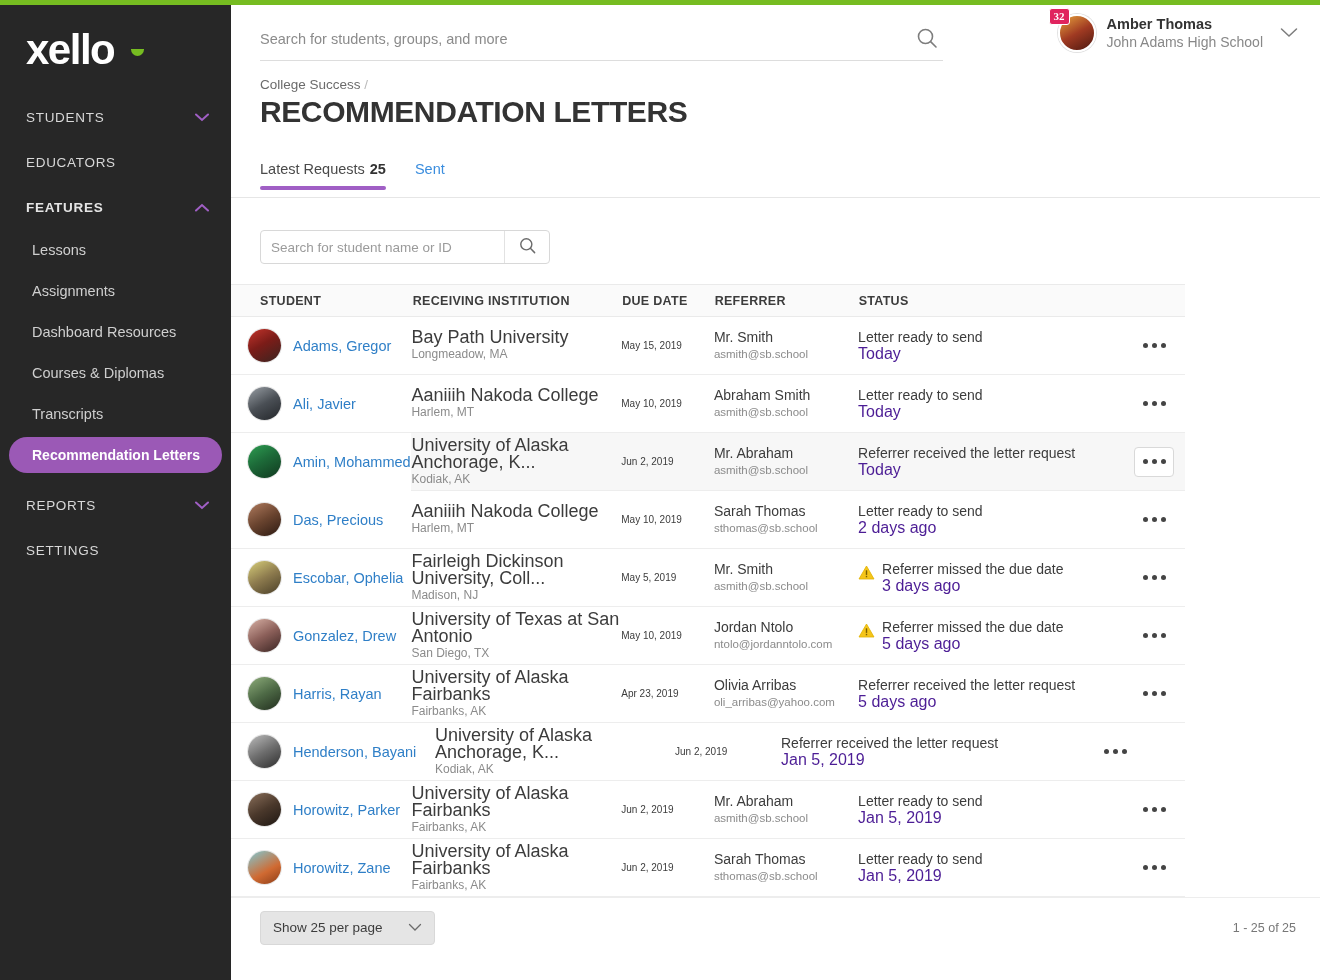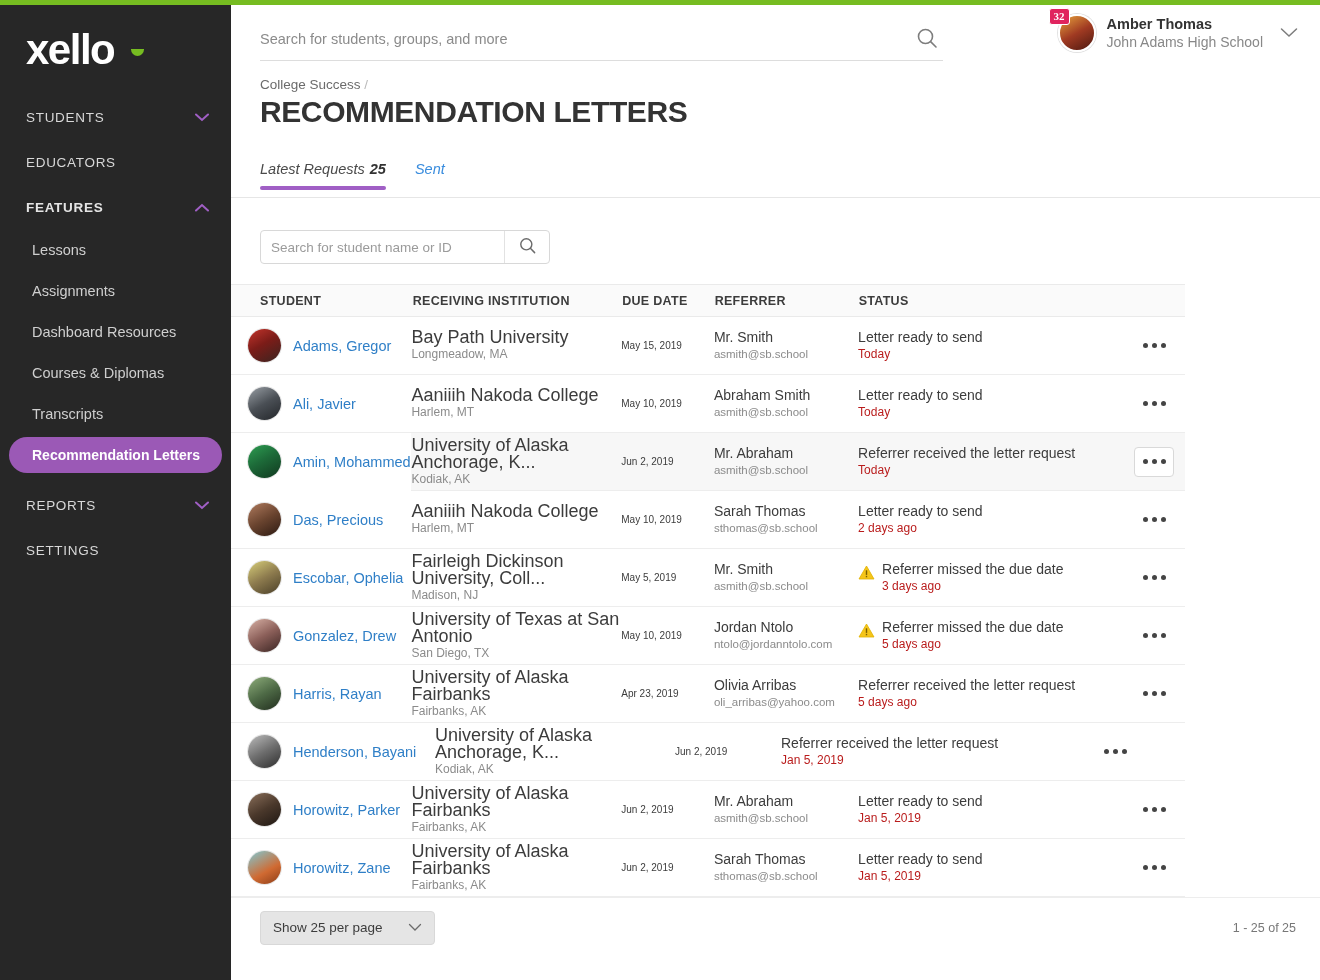--- a/index.html
+++ b/index.html
@@ -143,21 +143,21 @@
     font-size: 30px; font-weight: bold; color: #333;
     letter-spacing: -0.4px;
   }
 
   
   .tabs {
     margin: 32px 0 0 0;
     padding-left: 29px;
     height: 37px;
     border-bottom: 1px solid #e6e6e6;
-    display: flex; align-items: flex-start; gap: 29px; font-style: italic;
+    display: flex; align-items: flex-start; gap: 29px;
   }
   .tab {
     font-size: 14.5px; color: #4a4a4a;
     cursor: pointer;
     padding-bottom: 12px;
     position: relative;
   }
   .tab .count { font-weight: bold; margin-left: 5px; color: #333;}
   .tab.active:after {
     content: ""; position: absolute; left: 0; right: 0; bottom: -1px;
@@ -231,21 +231,21 @@
     font-size: 14.5px; color: #2f7fc7; cursor: pointer;
     white-space: nowrap;
   }
   .inst-main { font-size: 18px; color: #3c3c3c; line-height: 17px; }
   .inst-sub  { font-size: 12px; color: #8b8b8b; line-height: 16px; }
   .due { font-size: 10px; color: #3c3c3c; }
   .ref-main { font-size: 14px; color: #3c3c3c; line-height: 17px; }
   .ref-sub  { font-size: 11.5px; color: #8b8b8b; line-height: 16px; }
   .stat-wrap { display: flex; align-items: flex-start; gap: 7px; }
   .stat-main { font-size: 14px; color: #3c3c3c; line-height: 17px; }
-  .stat-sub  { font-size: 12px; color: #b91c1c; line-height: 16px; }
+  .stat-sub  { font-size: 16px; color: #4c1d95; line-height: 16px; }
   .warn-ico { margin-top: 4px; flex: 0 0 17px; }
   .dots {
     width: 40px; height: 30px;
     display: flex; align-items: center; justify-content: center;
     gap: 4px; cursor: pointer;
     border-radius: 4px;
     margin-left: 14px;
   }
   .dots.open { border: 1px solid #d9d9d9; background: #fff; }
   .dots i { width: 5px; height: 5px; border-radius: 50%; background: #444; display:block; }

